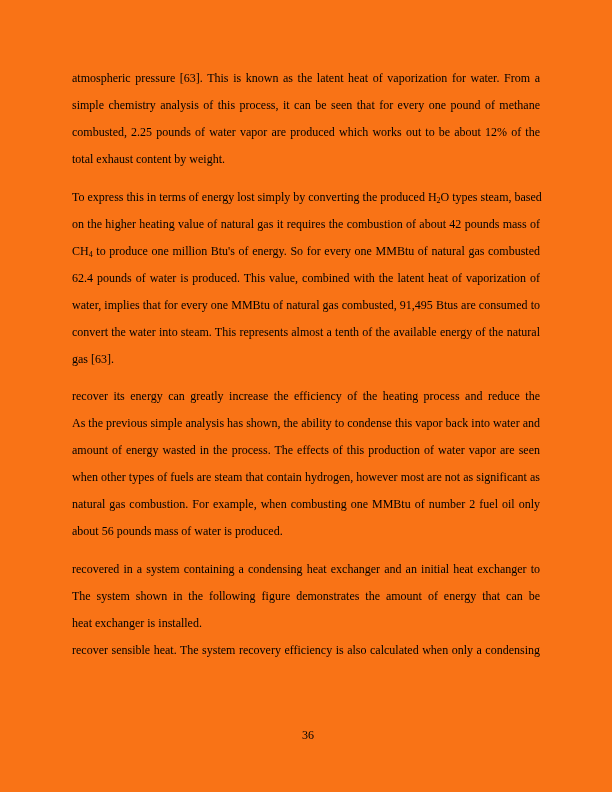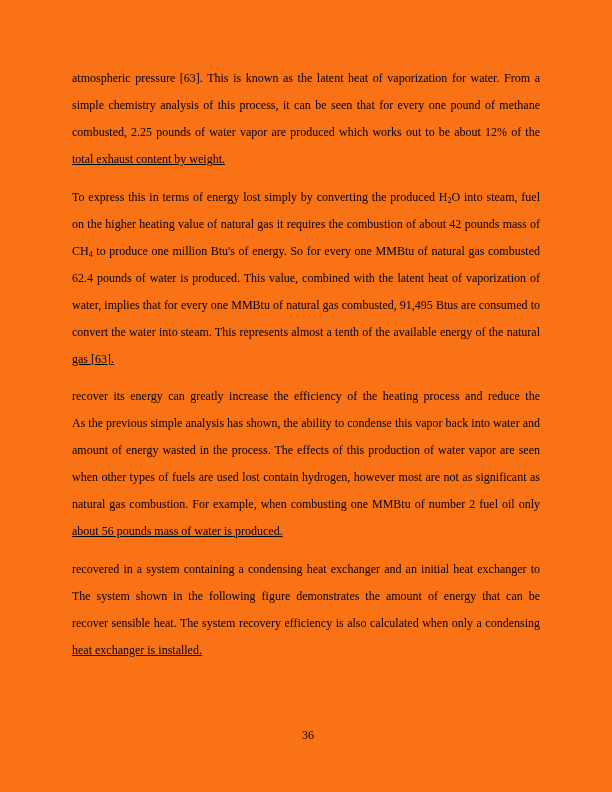--- a/index.html
+++ b/index.html
@@ -37,21 +37,20 @@
       height: 27px;
       line-height: 27px;
       white-space: nowrap;
       text-align: justify;
       text-align-last: justify;
       width: 468px;
     }
     .line.last {
       text-align: right;
       text-align-last: left;
-      text-decoration: underline;
     }
     sub {
       font-size: 8px;
       line-height: 0;
       vertical-align: -2px;
     }
     .page-number {
       position: absolute;
       top: 728px;
       left: 2px;
@@ -67,41 +66,41 @@
   <div class="body-text">
 
     <p class="para">
       <span class="line">atmospheric pressure [63].  This is known as the latent heat of vaporization for water.  From a</span>
       <span class="line">simple chemistry analysis of this process, it can be seen that for every one pound of methane</span>
       <span class="line">combusted, 2.25 pounds of water vapor are produced which works out to be about 12% of the</span>
       <span class="line last">total exhaust content by weight.</span>
     </p>
 
     <p class="para">
-      <span class="line"><span>To express this in terms of energy lost simply by converting the produced H</span><sub>2</sub><span>O into steam, fuel</span></span>
+      <span class="line"><span>To express this in terms of energy lost simply by converting the produced H</span><sub>2</sub><span>O types steam, based</span></span>
       <span class="line">on the higher heating value of natural gas it requires the combustion of about 42 pounds mass of</span>
       <span class="line"><span>CH</span><sub>4</sub><span> to produce one million Btu's of energy.  So for every one MMBtu of natural gas combusted</span></span>
       <span class="line">62.4 pounds of water is produced.  This value, combined with the latent heat of vaporization of</span>
       <span class="line">water, implies that for every one MMBtu of natural gas combusted, 91,495 Btus are consumed to</span>
       <span class="line">convert the water into steam.  This represents almost a tenth of the available energy of the natural</span>
       <span class="line last">gas [63].</span>
     </p>
 
     <p class="para">
       <span class="line">recover its energy can greatly increase the efficiency of the heating process and reduce the</span>
       <span class="line">As the previous simple analysis has shown, the ability to condense this vapor back into water and</span>
       <span class="line">amount of energy wasted in the process.  The effects of this production of water vapor are seen</span>
-      <span class="line">when other types of fuels are used lost contain hydrogen, however most are not as significant as</span>
+      <span class="line">when other types of fuels are steam that contain hydrogen, however most are not as significant as</span>
       <span class="line">natural gas combustion.  For example, when combusting one MMBtu of number 2 fuel oil only</span>
       <span class="line last">about 56 pounds mass of water is produced.</span>
     </p>
 
     <p class="para">
       <span class="line">recovered in a system containing a condensing heat exchanger and an initial heat exchanger to</span>
       <span class="line">The system shown in the following figure demonstrates the amount of energy that can be</span>
+      <span class="line last">heat exchanger is installed.</span>
       <span class="line">recover sensible heat.  The system recovery efficiency is also calculated when only a condensing</span>
-      <span class="line last">heat exchanger is installed.</span>
     </p>
 
   </div>
 
   <div class="page-number">36</div>
 </div>
 
 </body></html>

